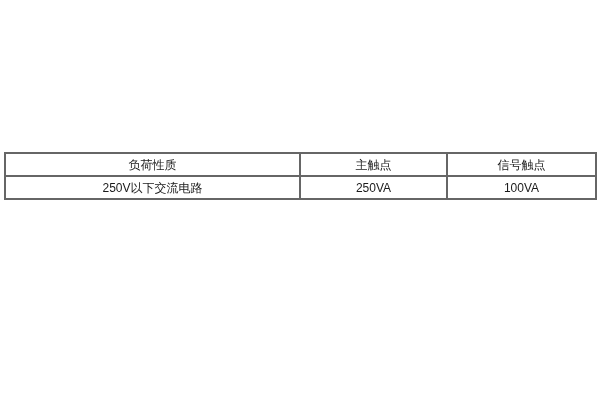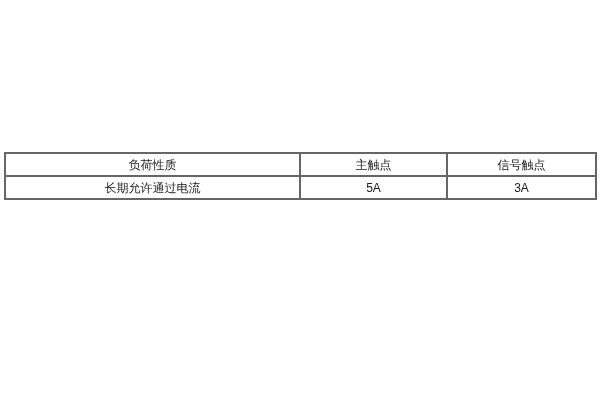--- a/index.html
+++ b/index.html
@@ -49,18 +49,18 @@
   </colgroup>
   <thead>
     <tr>
       <th>负荷性质</th>
       <th>主触点</th>
       <th>信号触点</th>
     </tr>
   </thead>
   <tbody>
     <tr>
-      <td>长期允许通过电流</td>
-      <td>5A</td>
-      <td>3A</td>
+      <td>250V以下交流电路</td>
+      <td>250VA</td>
+      <td>100VA</td>
     </tr>
   </tbody>
 </table>
 
 </body></html>

